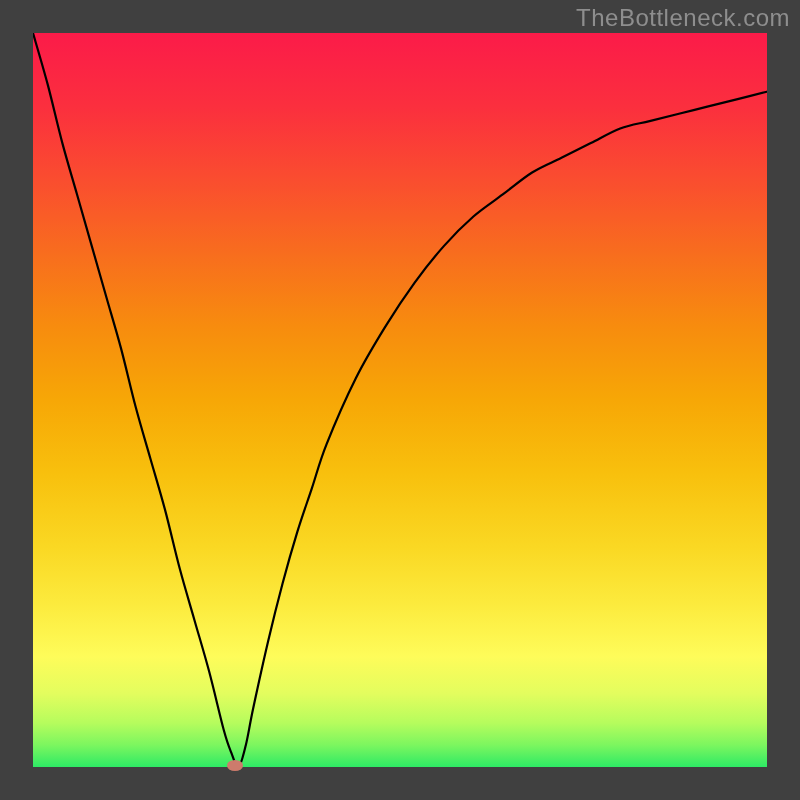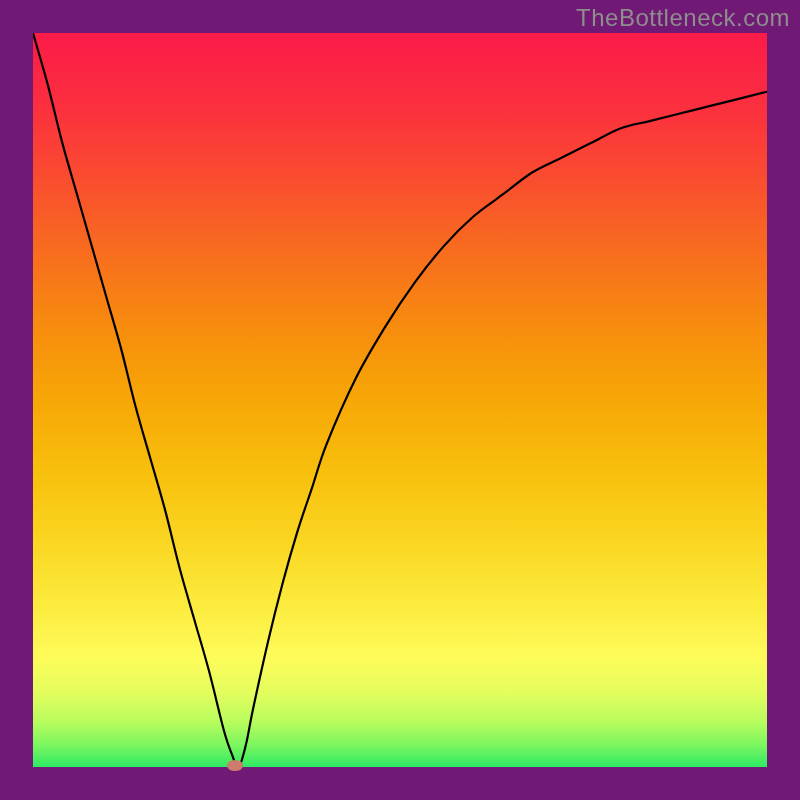--- a/index.html
+++ b/index.html
@@ -7,21 +7,21 @@
     padding: 0;
     width: 800px;
     height: 800px;
     background: #000;
     overflow: hidden;
   }
   .frame {
     position: relative;
     width: 800px;
     height: 800px;
-    background: #701a75;
+    background: #404040;
   }
   .watermark {
     position: absolute;
     top: 4px;
     right: 10px;
     font-family: Arial, Helvetica, sans-serif;
     font-size: 24px;
     font-weight: 500;
     color: #8e8e8e;
     letter-spacing: 0.5px;

